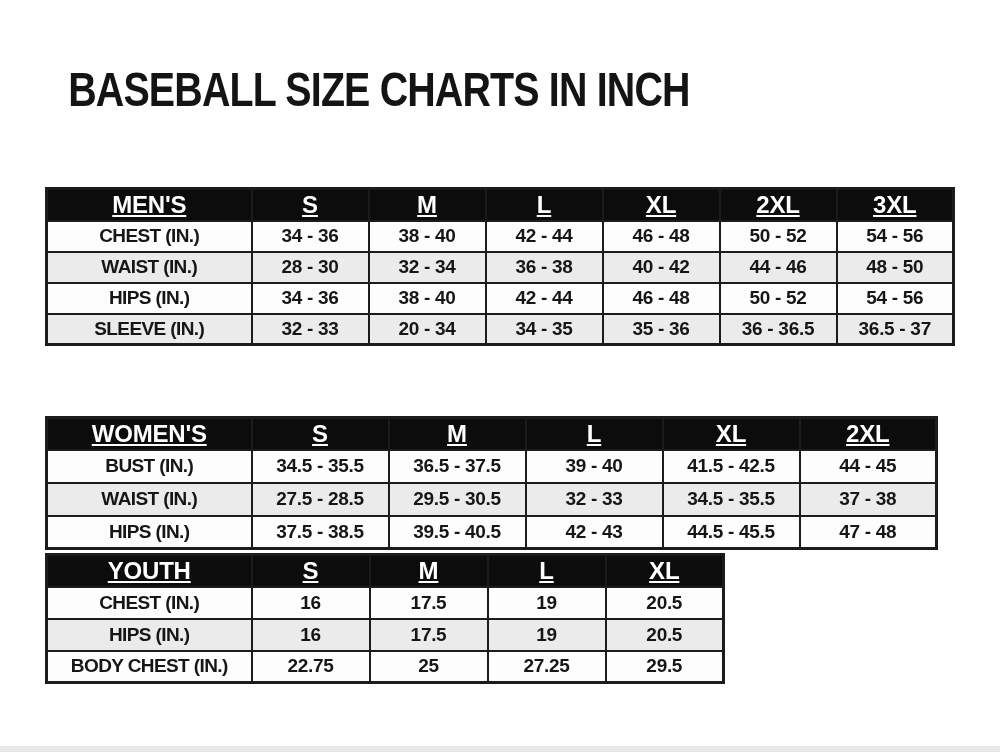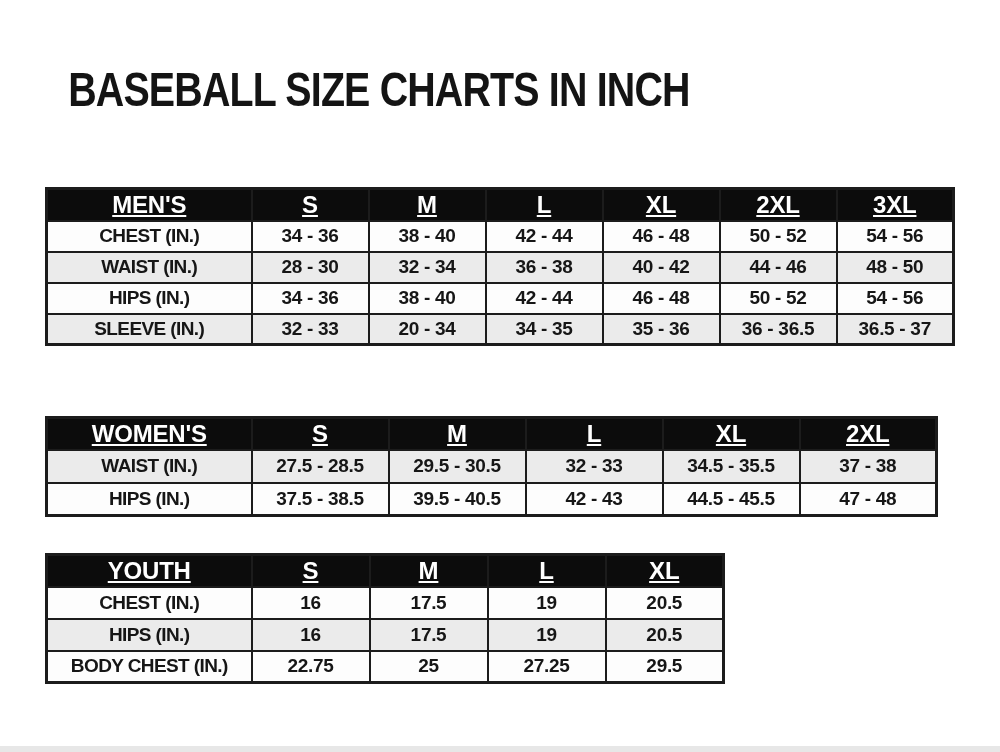--- a/index.html
+++ b/index.html
@@ -149,20 +149,28 @@
         <tr>
           <th>WOMEN'S</th>
           <th>S</th>
           <th>M</th>
           <th>L</th>
           <th>XL</th>
           <th>2XL</th>
         </tr>
       </thead>
     <tbody>
+        <tr>
+          <td class="label-cell">BUST (IN.)</td>
+          <td class="value-cell">34.5 - 35.5</td>
+          <td class="value-cell">36.5 - 37.5</td>
+          <td class="value-cell">39 - 40</td>
+          <td class="value-cell">41.5 - 42.5</td>
+          <td class="value-cell">44 - 45</td>
+        </tr>
         <tr class="alt">
           <td class="label-cell">WAIST (IN.)</td>
           <td class="value-cell">27.5 - 28.5</td>
           <td class="value-cell">29.5 - 30.5</td>
           <td class="value-cell">32 - 33</td>
           <td class="value-cell">34.5 - 35.5</td>
           <td class="value-cell">37 - 38</td>
         </tr>
         <tr>
           <td class="label-cell">HIPS (IN.)</td>

